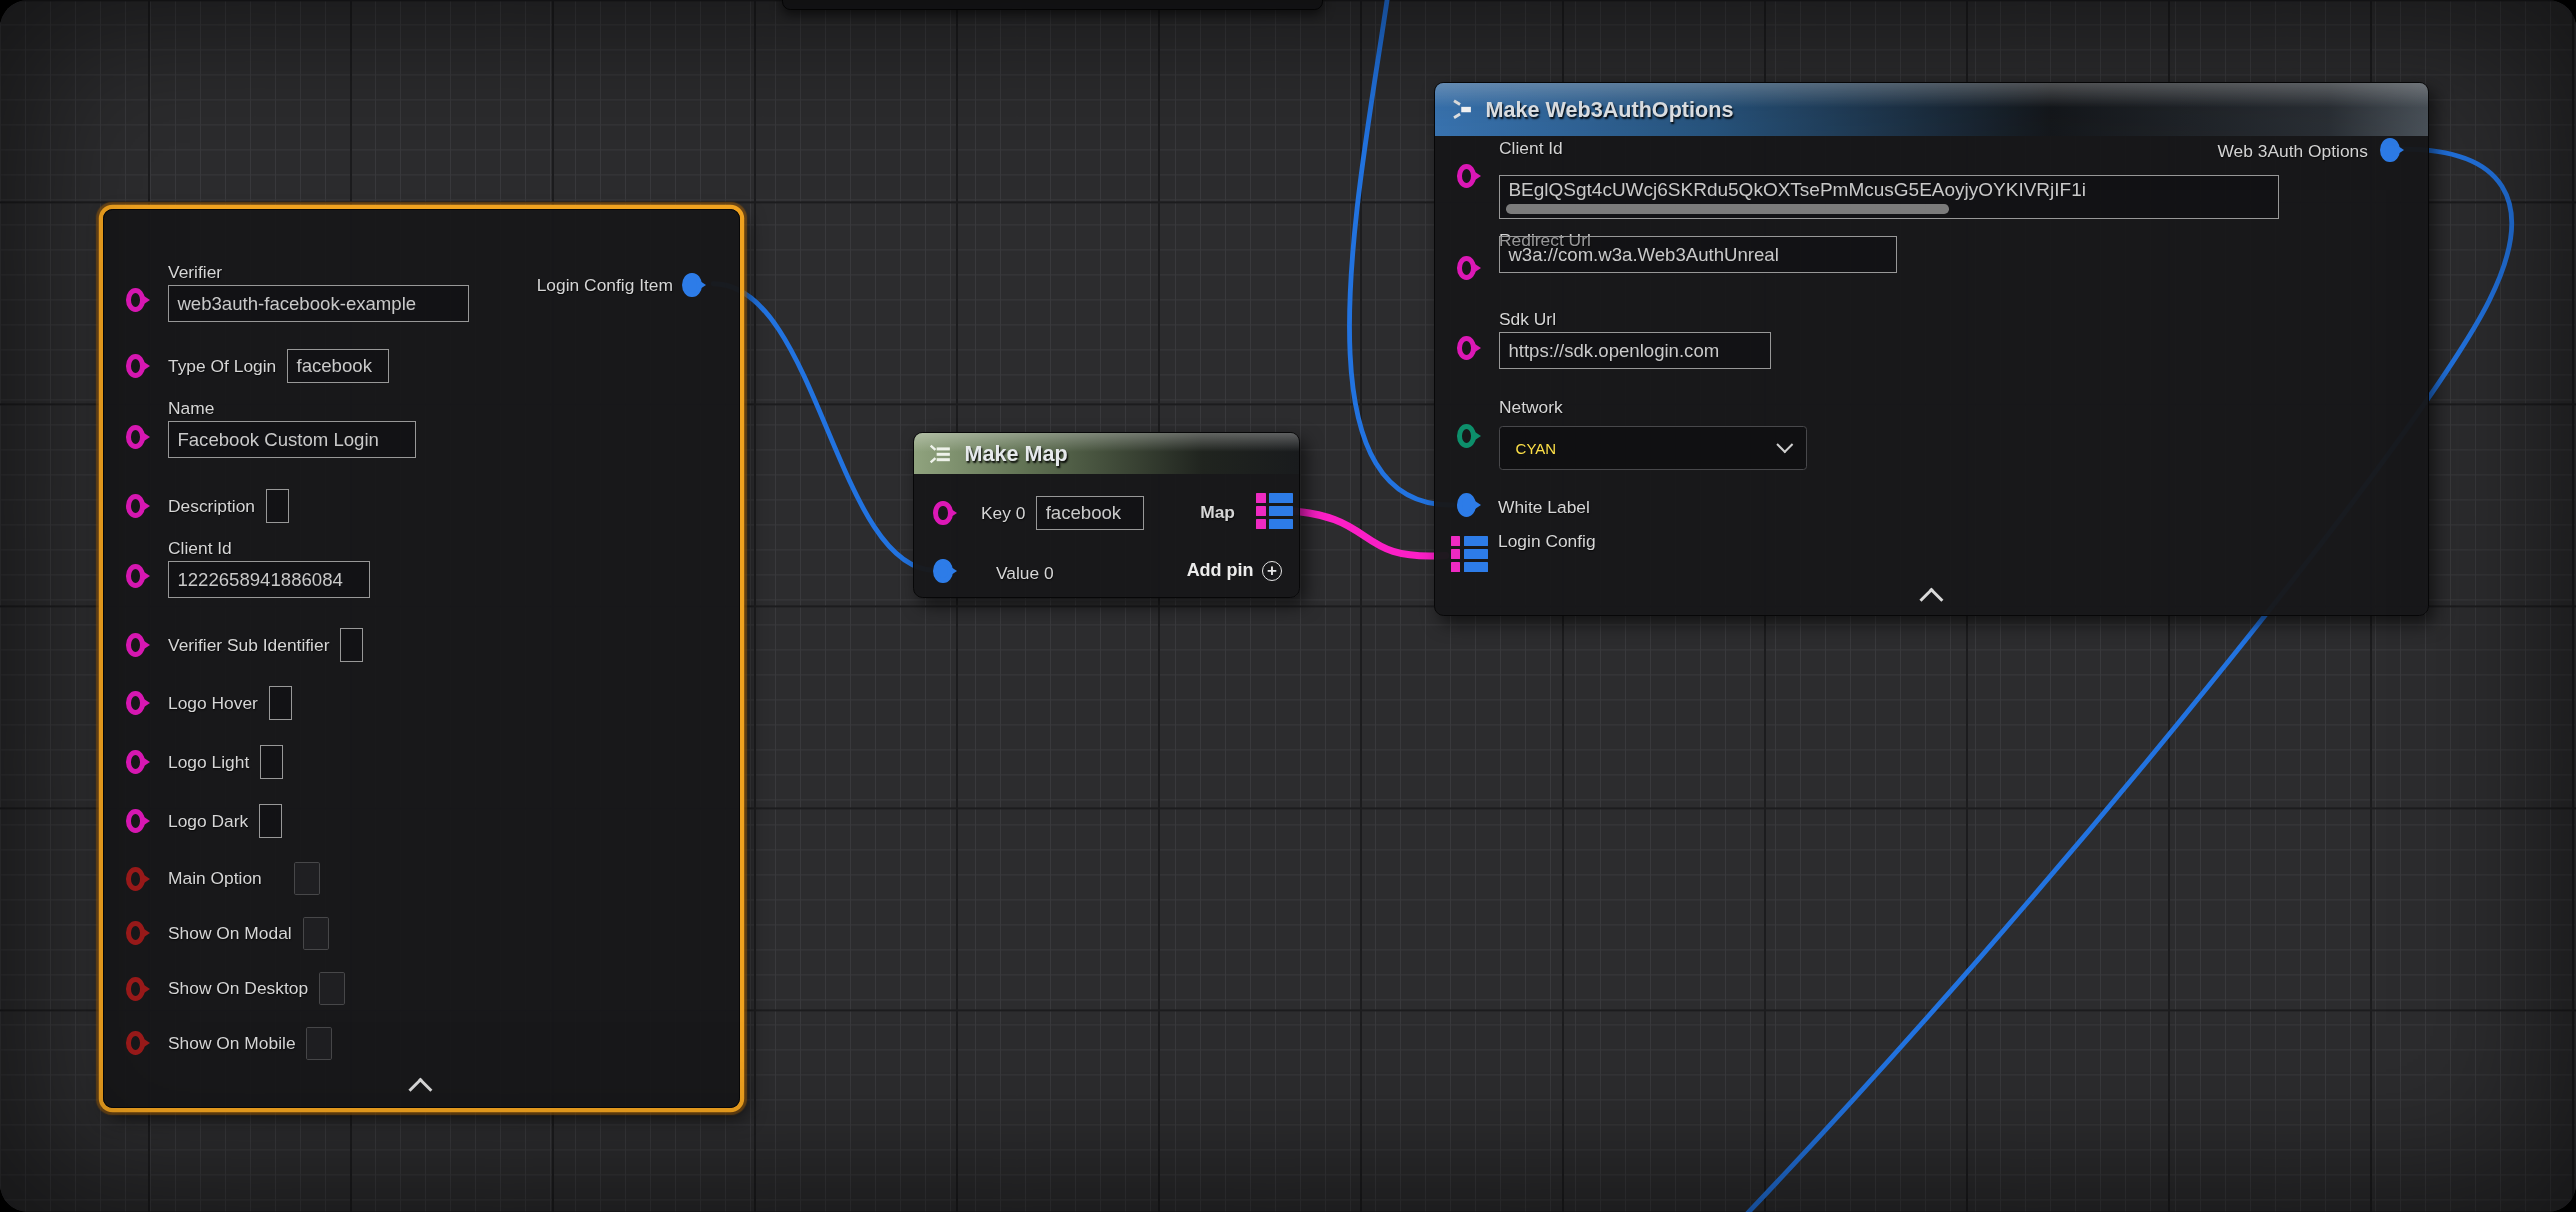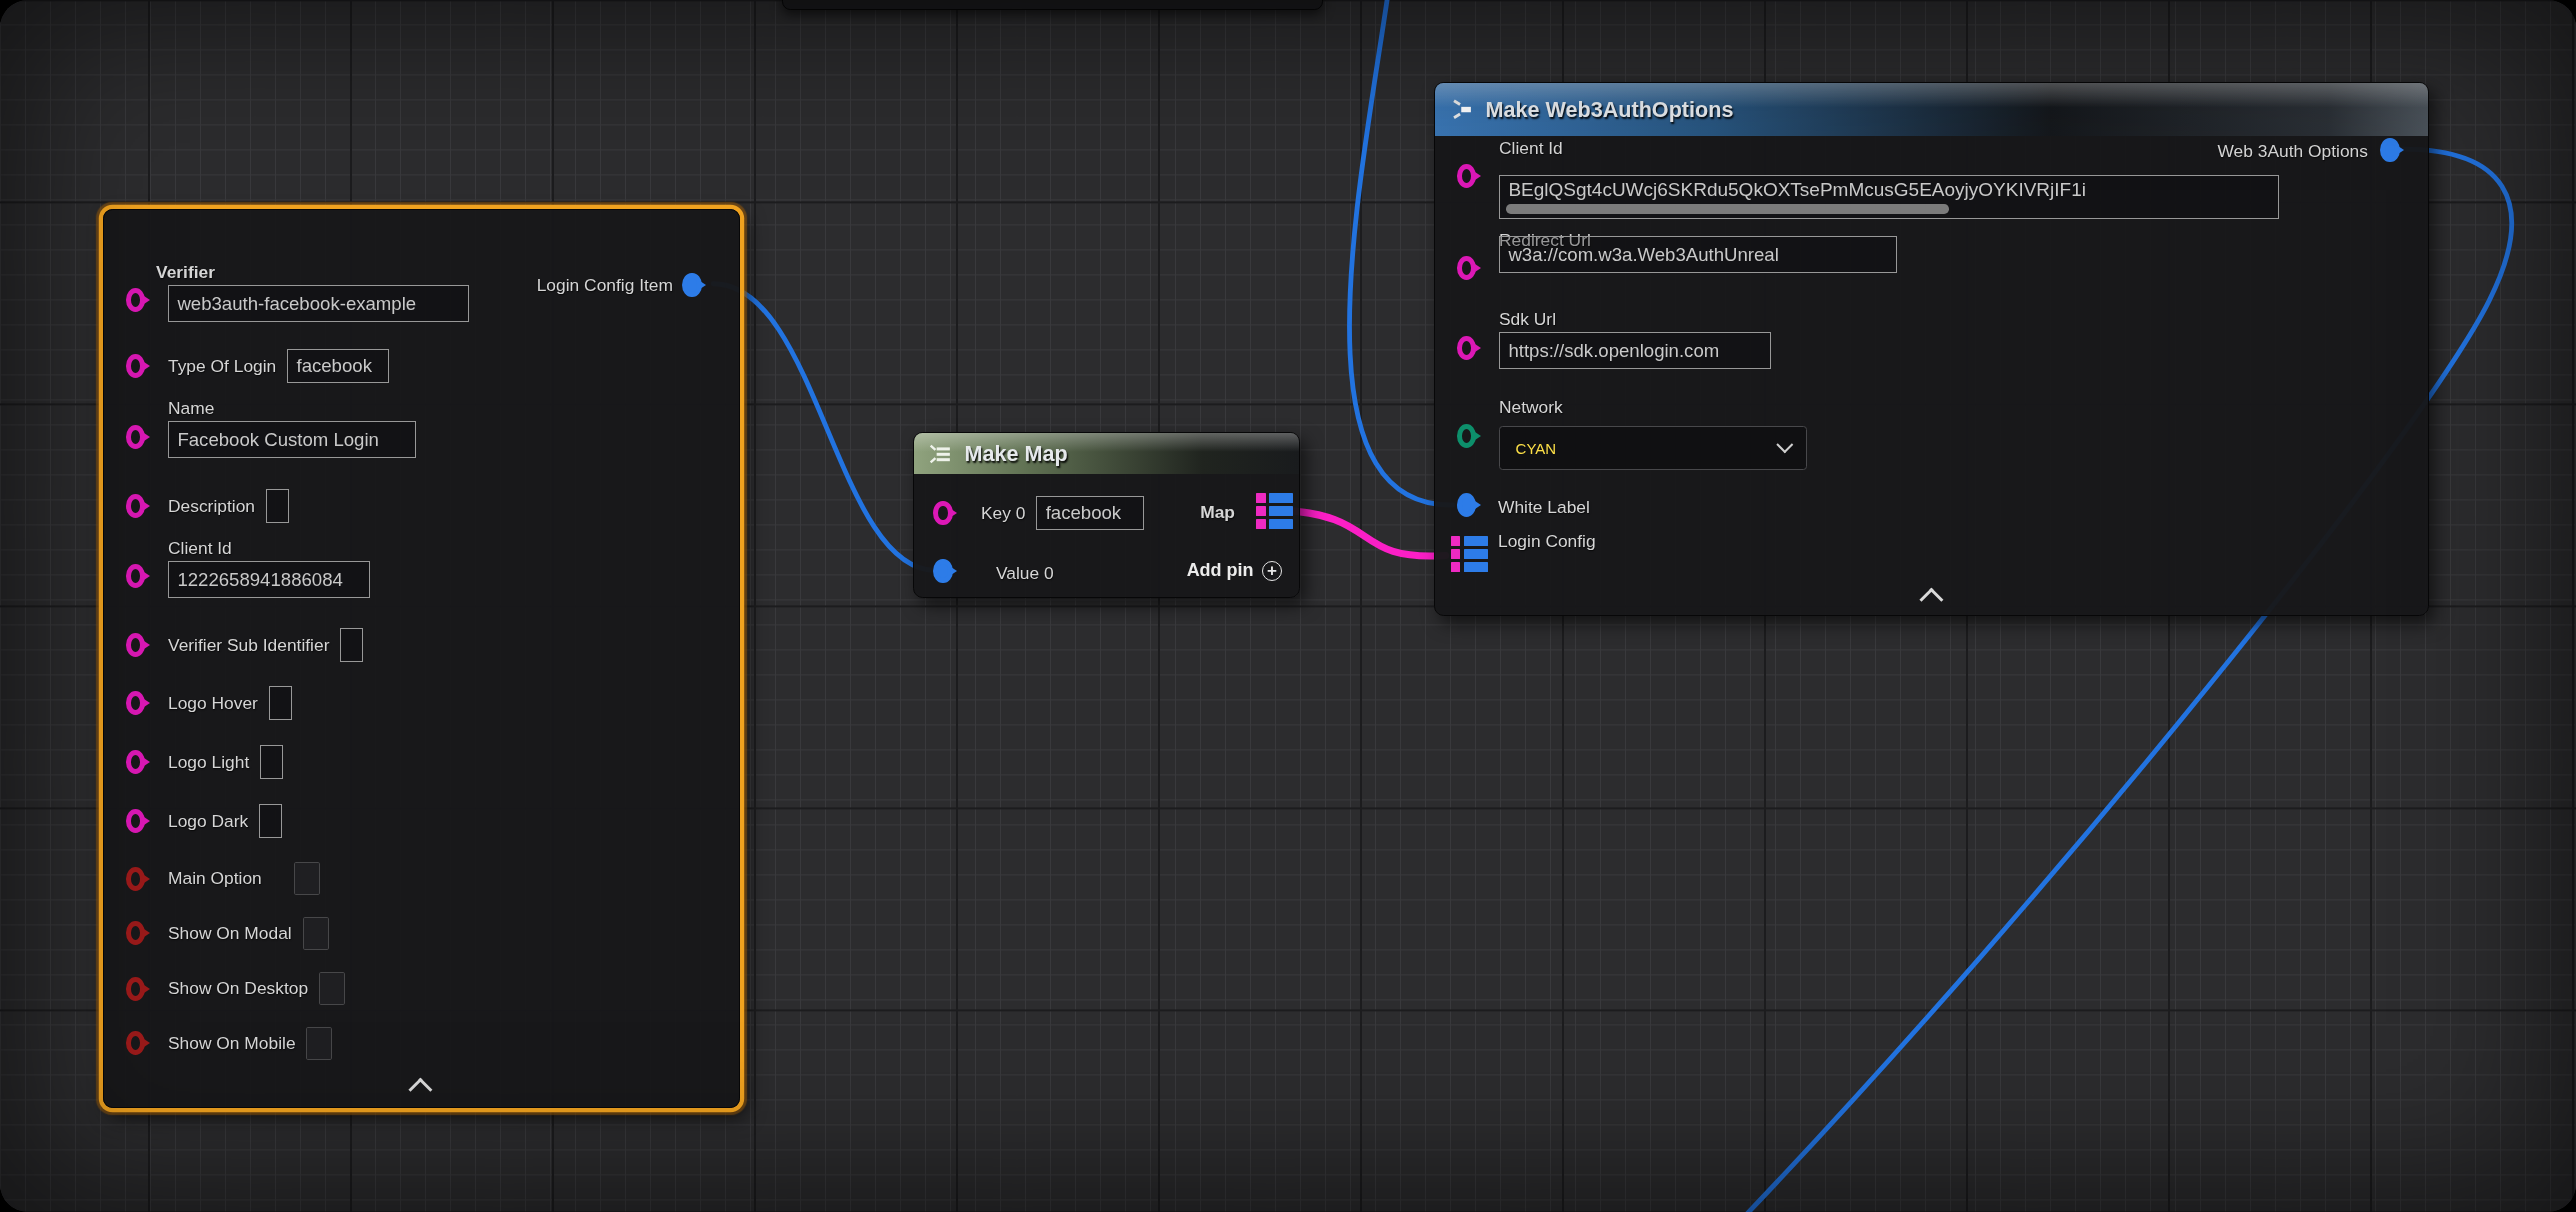--- a/index.html
+++ b/index.html
@@ -70,21 +70,21 @@
     <path d="M 2308 -8 C 2260 320, 2150 845, 2416 840" fill="none" stroke="#2273e0" stroke-width="8" stroke-linecap="round"></path>
     <path d="M 2126 848 C 2300 856, 2245 934, 2404 924" fill="none" stroke="#fb1fc6" stroke-width="12" stroke-linecap="round"></path>
     <path d="M 3996 248 C 4160 248, 4225 330, 4140 500 C 4030 720, 3420 1480, 2895 2030" fill="none" stroke="#2273e0" stroke-width="8" stroke-linecap="round"></path>
   </svg>
 
   <div class="sliver" style="left:782px;top:-15.6px;width:539px;height:24px;"></div>
 
   <div class="node selected" style="left:103px;top:209px;width:635px;height:897px;">
     <div class="rows">
         <span class="pin p-str" style="left:21.6px;top:78px;"></span>
-        <div class="plabel" style="left:52px;top:52px;font-weight:bold;">Verifier</div>
+        <div class="plabel" style="left:64px;top:52px;">Verifier</div>
         <div class="tfield " style="left:64px;top:75px;width:301px;">
           <span>web3auth-facebook-example</span>
         </div>
         <span class="pin p-str" style="left:21.6px;top:144px;"></span>
         <div class="inline" style="left:64px;top:137px;">
           <span class="plabel">Type Of Login</span>
           <span class="tfield tf-i" style="width:102px;">facebook</span>
         </div>
         <span class="pin p-str" style="left:21.6px;top:215px;"></span>
         <div class="plabel" style="left:64px;top:188px;">Name</div>

